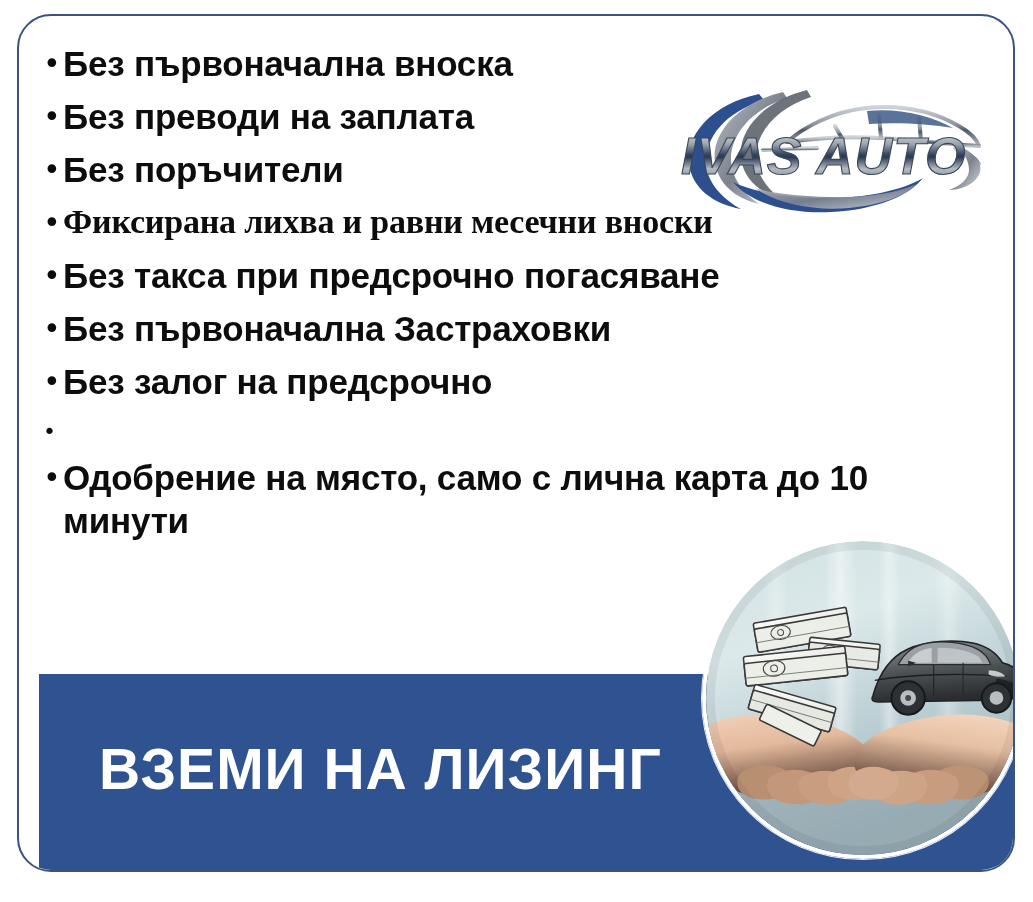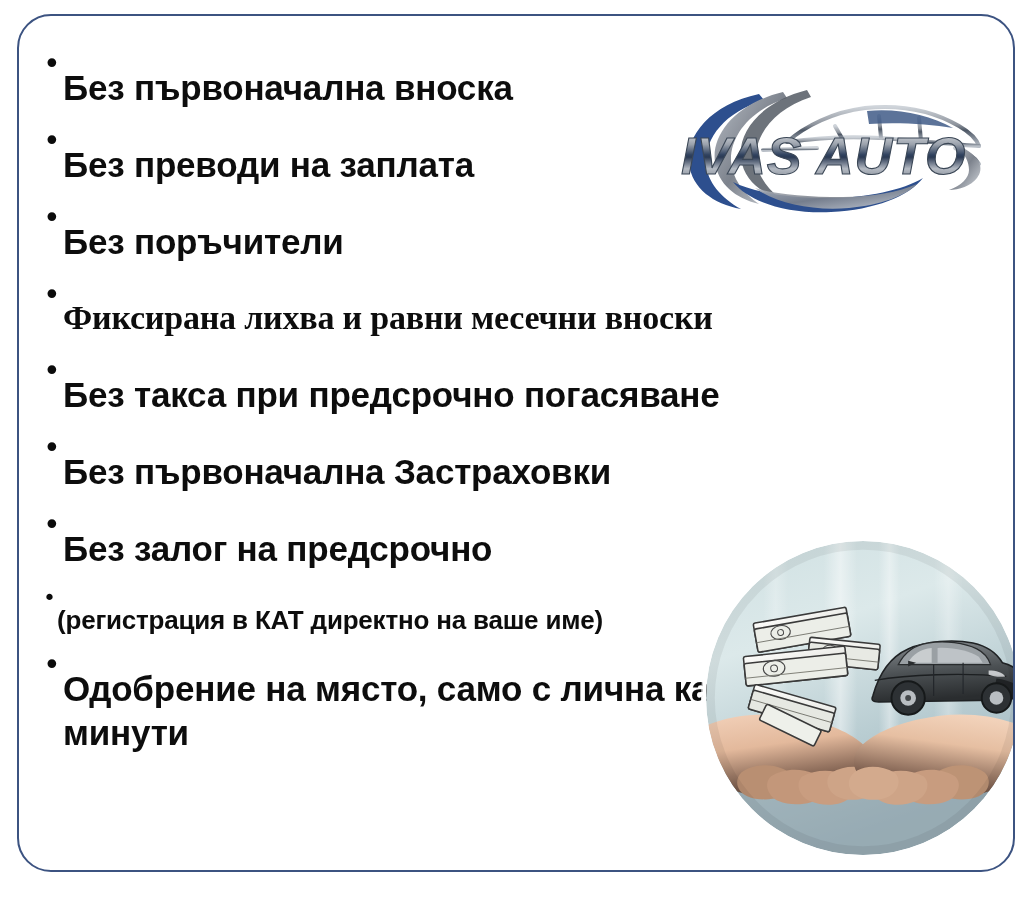--- a/index.html
+++ b/index.html
@@ -63,21 +63,20 @@
     font-family: "DejaVu Sans", sans-serif;
   }
   .bullet-text {
     flex: 1 1 auto;
     font-size: 35px;
     font-weight: bold;
     color: #0d0d0d;
     line-height: 1.26;
     letter-spacing: -0.2px;
     font-family: "Liberation Sans", "DejaVu Sans", sans-serif;
-    margin-top: 24px;
     -webkit-font-smoothing: none;
   }
   
   .bullet-row.note { margin-bottom: 6px; }
   .bullet-row.note .bullet-dot {
     font-size: 22px;
     line-height: 36px;
     width: 14px;
   }
   .bullet-row.note .bullet-text {
@@ -175,21 +174,20 @@
         <span class="bullet-text">Без първоначална Застраховки</span>
       </div>
 
       <div class="bullet-row">
         <span class="bullet-dot">•</span>
         <span class="bullet-text">Без залог на предсрочно</span>
       </div>
 
       <div class="bullet-row note">
         <span class="bullet-dot">•</span>
-        <span class="bullet-text">(регистрация в КАТ директно на ваше име)</span>
       </div>
 
       <div class="bullet-row last">
         <span class="bullet-dot">•</span>
         <span class="bullet-text">Одобрение на място, само с лична карта до 10 минути</span>
       </div>
 
     </div>
 
     <div id="logo">
@@ -249,20 +247,23 @@
                    C232,114 204,119 176,119 C138,119 108,116 88,110 Z" fill="url(#swooshGrey)" opacity="0.9"></path>
 
           <path d="M296,70 C312,78 318,90 310,100 C304,108 292,112 282,112
                    C294,108 302,100 302,92 C302,84 298,76 292,72 Z" fill="url(#swooshGrey)"></path>
 
           <text x="14" y="96" font-family="'Liberation Sans','DejaVu Sans',sans-serif" font-size="52" font-weight="bold" font-style="italic" letter-spacing="1" fill="url(#chromeTxt)" stroke="#3b4756" stroke-width="1.1">IVAS AUTO</text>
         </g>
       </svg>
     </div>
 
+    <div id="banner">
+      <div id="banner-text">ВЗЕМИ НА ЛИЗИНГ</div>
+    </div>
 
     <div id="photo-circle">
       <svg viewBox="0 0 320 320" xmlns="http://www.w3.org/2000/svg" aria-hidden="true">
         <defs>
           <linearGradient id="bgWall" x1="0" y1="0" x2="0.35" y2="1">
             <stop offset="0%" stop-color="#cfe0e2"></stop>
             <stop offset="35%" stop-color="#dce9ea"></stop>
             <stop offset="70%" stop-color="#b9cdd2"></stop>
             <stop offset="100%" stop-color="#9fb5bd"></stop>
           </linearGradient>

